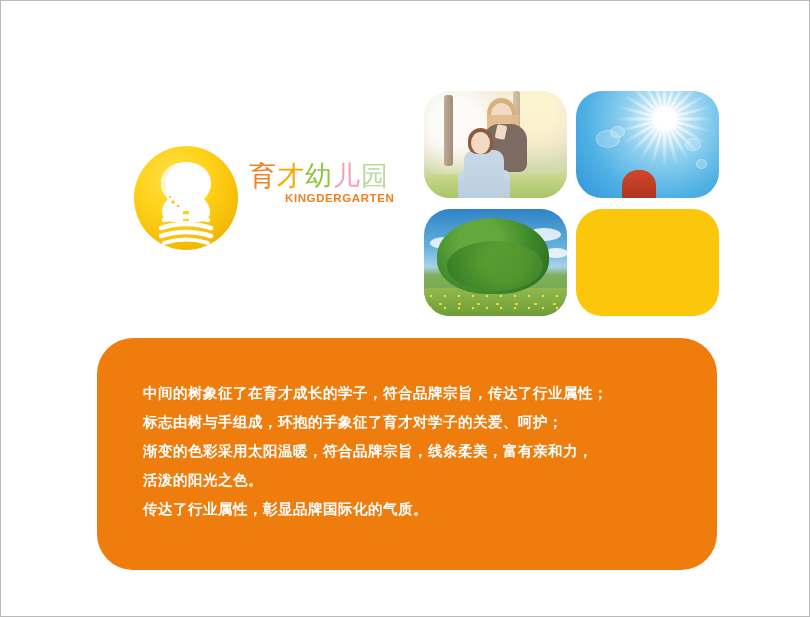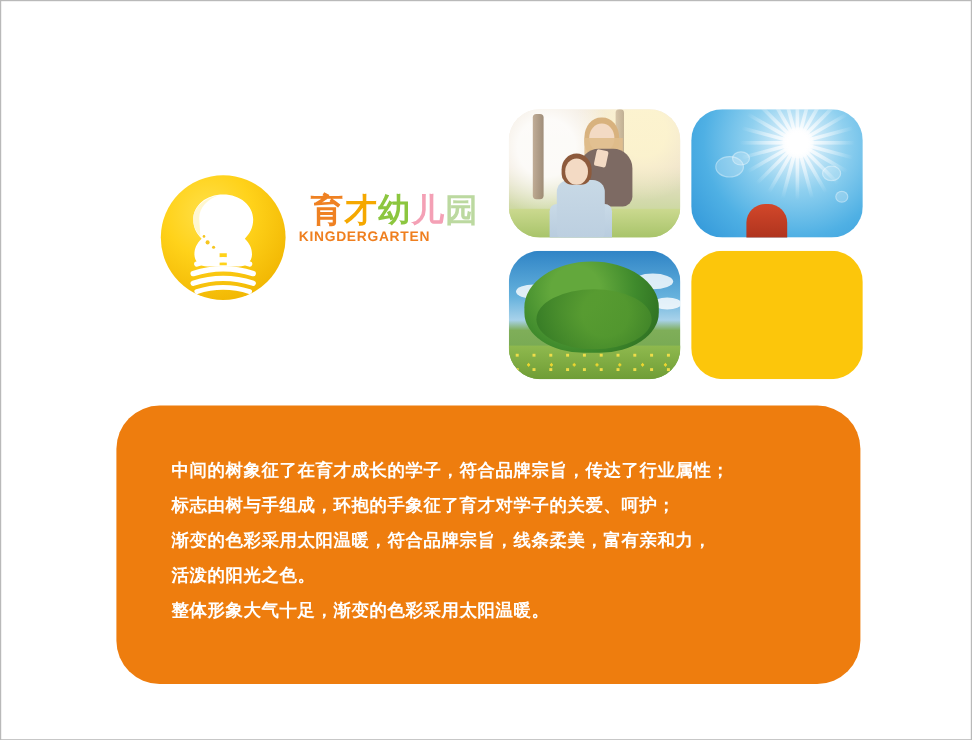--- a/index.html
+++ b/index.html
@@ -29,26 +29,25 @@
     left:0; top:0;
     width:106px; height:108px;
   }
   .logo-text{
     position:absolute;
     left:116px; top:18px;
     width:160px;
   }
   .cn-name{
     font-size:27px;
-    font-weight:bold;
+    font-weight:normal;
     letter-spacing:1px;
     line-height:1;
     white-space:nowrap;
     font-family:"DejaVu Sans","Liberation Sans",sans-serif;
-    text-align:center;
   }
   .cn-name span{display:inline-block;}
   .c1{color:#ef8122;}
   .c2{color:#f5a800;}
   .c3{color:#8cc63f;}
   .c4{color:#f4a0b5;}
   .c5{color:#bcd9a0;}
 
   .yucai{
     margin-top:6px;
@@ -67,20 +66,21 @@
   .y4{color:#9dd3ea;}
   .y5{color:#d8d8d8;}
 
   .kg{
     margin-top:3px;
     font-size:11.5px;
     font-weight:bold;
     color:#ef7f1f;
     letter-spacing:0.6px;
     white-space:nowrap;
+    margin-left:36px;
   }
 
   
   .photo-grid{
     position:absolute;
     left:423px; top:90px;
     width:296px; height:224px;
   }
   .tile{
     position:absolute;
@@ -369,17 +369,17 @@
       <div class="ph-yellow"></div>
     </div>
   </div>
 
   <div class="copy-panel">
     <div class="copy-lines">
       <p>中间的树象征了在育才成长的学子，符合品牌宗旨，传达了行业属性；</p>
       <p>标志由树与手组成，环抱的手象征了育才对学子的关爱、呵护；</p>
       <p>渐变的色彩采用太阳温暖，符合品牌宗旨，线条柔美，富有亲和力，</p>
       <p>活泼的阳光之色。</p>
-      <p>整体形象大气十足，渐变的色彩采用太阳温暖。</p>
+      <p>传达了行业属性，彰显品牌国际化的气质。</p>
     </div>
   </div>
 
 </div>
 
 </body></html>

